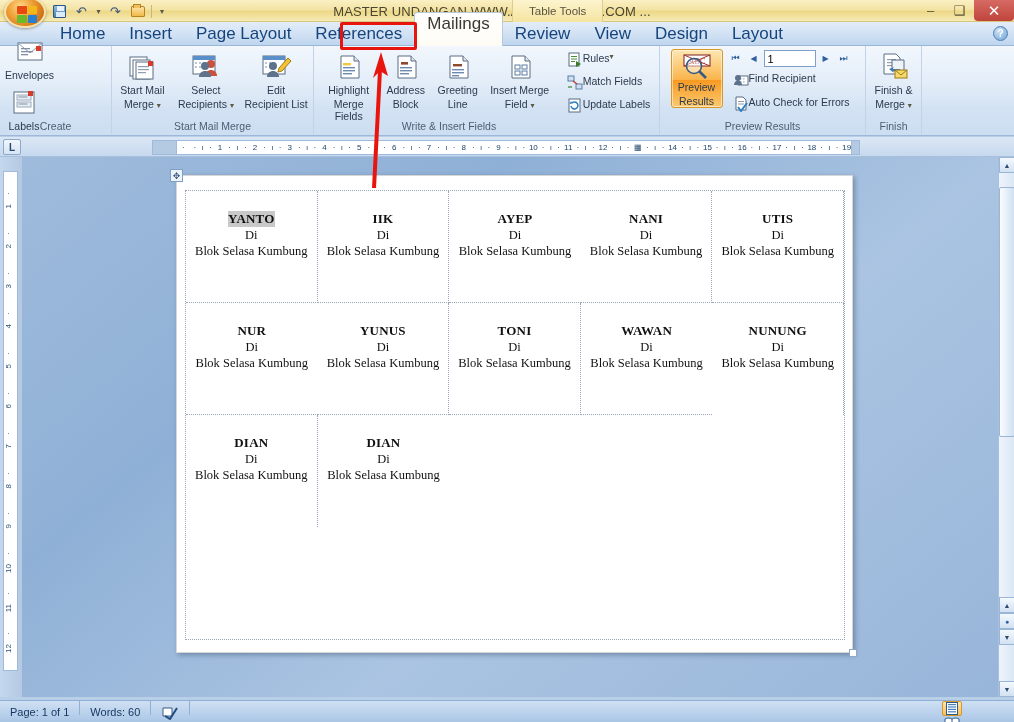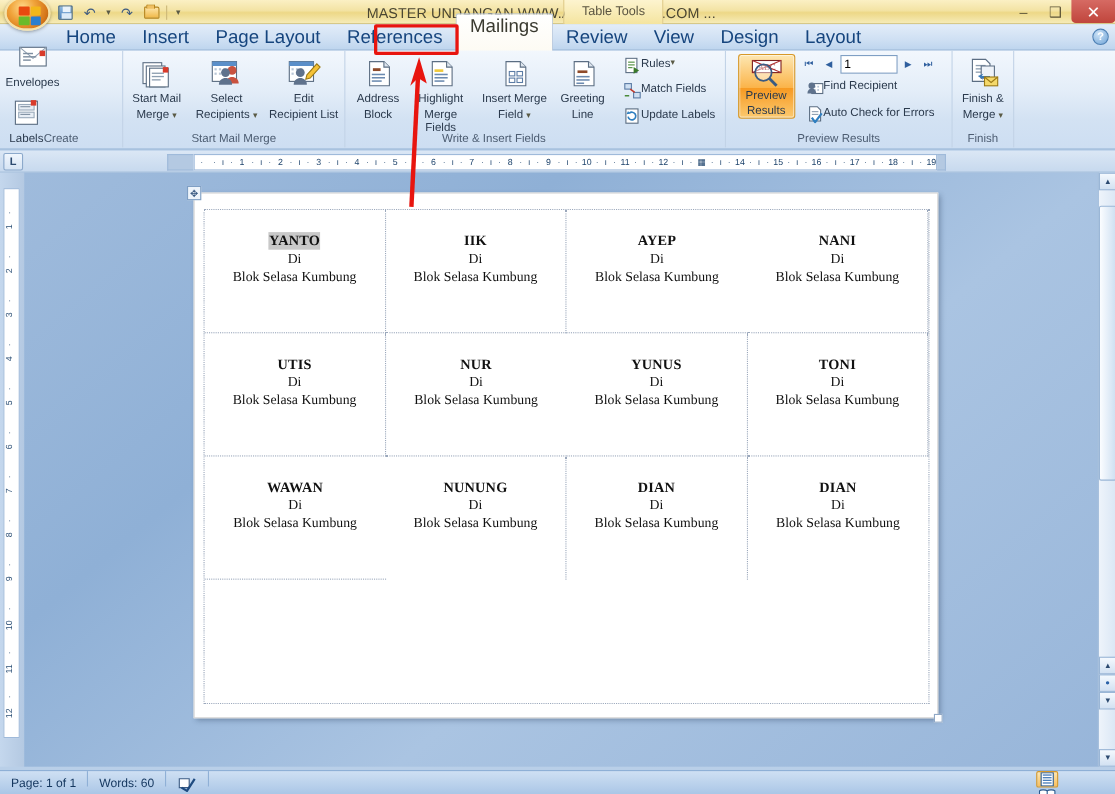--- a/index.html
+++ b/index.html
@@ -194,21 +194,21 @@
     border:1px solid #d6d6d6;
   }
   .move-handle{
     position:absolute;left:-7px;top:-7px;width:13px;height:13px;
     border:1px solid #7f9fc4;background:#eef4fb;
     display:flex;align-items:center;justify-content:center;
     font-size:9px;color:#3a5a82;z-index:8;
   }
   .lbl-table{
     position:absolute;left:8px;top:14px;width:660px;height:450px;
-    display:grid;grid-template-columns:repeat(4,1fr);grid-template-rows:repeat(4,1fr);
+    display:grid;grid-template-columns:repeat(5,1fr);grid-template-rows:repeat(4,1fr);
     border:1px dotted #9aa7bb;
   }
   .lbl-cell{
     border-right:1px dotted #9aa7bb;border-bottom:1px dotted #9aa7bb;
     display:flex;flex-direction:column;align-items:center;justify-content:flex-start;
     padding-top:20px;
     font-family:"Liberation Serif", serif;
   }
   .lbl-cell:nth-child(3n){border-right:none;}
   .lbl-cell:nth-child(n+10){border-bottom:none;}
@@ -419,69 +419,69 @@
         </svg>
         <span class="lbl">Edit</span>
         <span class="lbl">Recipient List</span>
       </div>
     </div>
     <div class="group-label">Start Mail Merge</div>
   </div>
 
   <div class="group" style="left:314px;width:346px;">
     <div class="group-body" style="gap:0px;">
+      <div class="big-btn" style="width:62px">
+        <svg class="ic" width="30" height="30" viewBox="0 0 30 30">
+          <path d="M7 4 h13 l5 5 v17 H7 Z" fill="#fff" stroke="#5b6d82"></path>
+          <path d="M20 4 v5 h5" fill="#dde5ee" stroke="#5b6d82"></path>
+          <rect x="9" y="11" width="8" height="2.4" fill="#f0c93c"></rect>
+          <rect x="9" y="15" width="12" height="1.4" fill="#6b8ab0"></rect>
+          <rect x="9" y="18" width="12" height="1.4" fill="#6b8ab0"></rect>
+          <rect x="9" y="21" width="9" height="1.4" fill="#6b8ab0"></rect>
+        </svg>
+        <span class="lbl">Highlight</span>
+        <span class="lbl">Merge Fields</span>
+      </div>
       <div class="big-btn" style="width:52px">
         <svg class="ic" width="30" height="30" viewBox="0 0 30 30">
           <path d="M7 4 h13 l5 5 v17 H7 Z" fill="#fff" stroke="#5b6d82"></path>
           <path d="M20 4 v5 h5" fill="#dde5ee" stroke="#5b6d82"></path>
           <rect x="10" y="10" width="7" height="2.6" fill="#8e4a2a"></rect>
           <rect x="9" y="15" width="12" height="1.4" fill="#6b8ab0"></rect>
           <rect x="9" y="18" width="12" height="1.4" fill="#6b8ab0"></rect>
           <rect x="9" y="21" width="9" height="1.4" fill="#6b8ab0"></rect>
         </svg>
         <span class="lbl">Address</span>
         <span class="lbl">Block</span>
       </div>
-      <div class="big-btn" style="width:62px">
+      <div class="big-btn" style="width:52px">
         <svg class="ic" width="30" height="30" viewBox="0 0 30 30">
           <path d="M7 4 h13 l5 5 v17 H7 Z" fill="#fff" stroke="#5b6d82"></path>
           <path d="M20 4 v5 h5" fill="#dde5ee" stroke="#5b6d82"></path>
-          <rect x="9" y="11" width="8" height="2.4" fill="#f0c93c"></rect>
-          <rect x="9" y="15" width="12" height="1.4" fill="#6b8ab0"></rect>
-          <rect x="9" y="18" width="12" height="1.4" fill="#6b8ab0"></rect>
-          <rect x="9" y="21" width="9" height="1.4" fill="#6b8ab0"></rect>
-        </svg>
-        <span class="lbl">Highlight</span>
-        <span class="lbl">Merge Fields</span>
+          <rect x="10" y="12" width="9" height="2.4" fill="#8e4a2a"></rect>
+          <rect x="9" y="17" width="12" height="1.4" fill="#6b8ab0"></rect>
+          <rect x="9" y="20" width="12" height="1.4" fill="#6b8ab0"></rect>
+          <rect x="9" y="23" width="7" height="1.4" fill="#6b8ab0"></rect>
+        </svg>
+        <span class="lbl">Greeting</span>
+        <span class="lbl">Line</span>
       </div>
       <div class="big-btn" style="width:72px">
         <svg class="ic" width="30" height="30" viewBox="0 0 30 30">
           <path d="M7 4 h13 l5 5 v17 H7 Z" fill="#fff" stroke="#5b6d82"></path>
           <path d="M20 4 v5 h5" fill="#dde5ee" stroke="#5b6d82"></path>
           <g fill="#fff" stroke="#5b7ca5">
             <rect x="10" y="13" width="5" height="4"></rect>
               <rect x="17" y="13" width="5" height="4"></rect>
             <rect x="10" y="19" width="5" height="4"></rect>
               <rect x="17" y="19" width="5" height="4"></rect>
           </g>
         </svg>
         <span class="lbl">Insert Merge</span>
         <span class="lbl"><span>Field</span> <span class="dd-tiny">▾</span></span>
-      </div>
-      <div class="big-btn" style="width:52px">
-        <svg class="ic" width="30" height="30" viewBox="0 0 30 30">
-          <path d="M7 4 h13 l5 5 v17 H7 Z" fill="#fff" stroke="#5b6d82"></path>
-          <path d="M20 4 v5 h5" fill="#dde5ee" stroke="#5b6d82"></path>
-          <rect x="10" y="12" width="9" height="2.4" fill="#8e4a2a"></rect>
-          <rect x="9" y="17" width="12" height="1.4" fill="#6b8ab0"></rect>
-          <rect x="9" y="20" width="12" height="1.4" fill="#6b8ab0"></rect>
-          <rect x="9" y="23" width="7" height="1.4" fill="#6b8ab0"></rect>
-        </svg>
-        <span class="lbl">Greeting</span>
-        <span class="lbl">Line</span>
       </div>
 
       <div style="display:flex;flex-direction:column;gap:1px;margin-left:6px;margin-top:1px;">
         <div class="small-btn">
           <svg class="ic" width="16" height="16" viewBox="0 0 16 16">
             <rect x="2" y="1" width="10" height="13" fill="#fff" stroke="#5b6d82"></rect>
             <rect x="4" y="4" width="6" height="1" fill="#4a8b3a"></rect>
               <rect x="4" y="6.5" width="6" height="1" fill="#4a8b3a"></rect>
               <rect x="4" y="9" width="4" height="1" fill="#4a8b3a"></rect>
             <path d="M9 9 l5 3 -5 3z" fill="#3a7a2a"></path>

